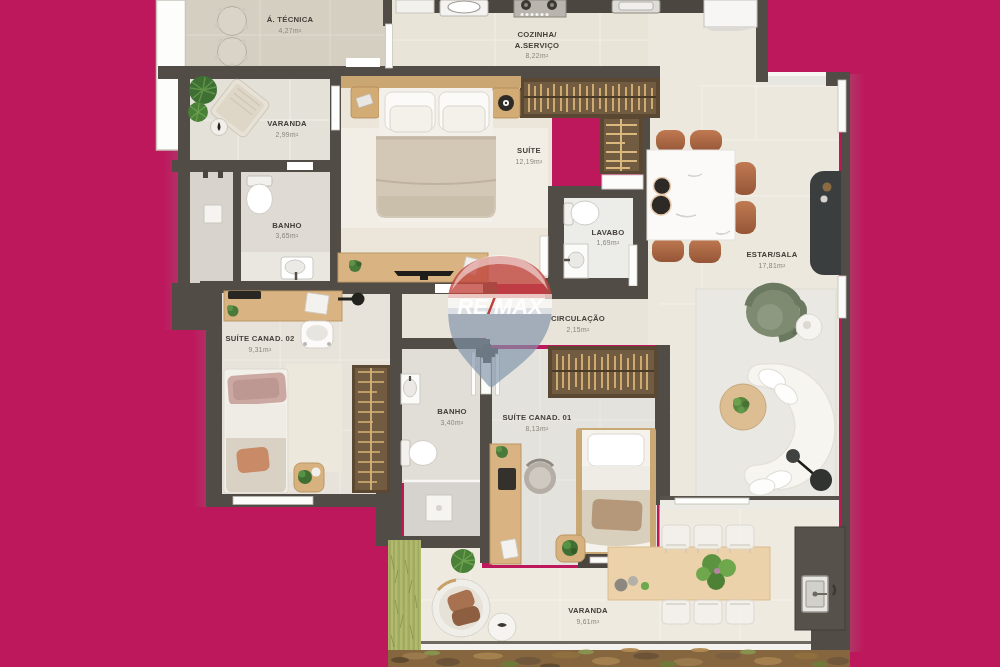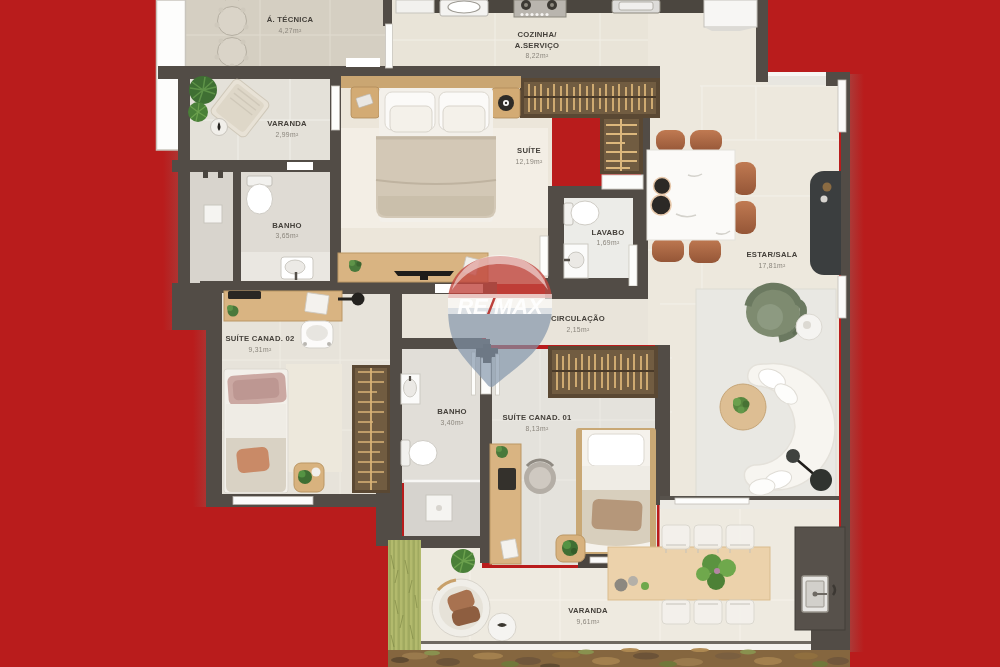--- a/index.html
+++ b/index.html
@@ -1,16 +1,16 @@
 <!DOCTYPE html>
 <html><head>
 <meta charset="utf-8">
 <style>
   html,body{margin:0;padding:0;background:#fff;}
-  .wrap{width:1000px;height:667px;position:relative;overflow:hidden;background:#b91c1c;}
+  .wrap{width:1000px;height:667px;position:relative;overflow:hidden;background:#be185d;}
   svg{display:block;}
   text{font-family:"Liberation Sans",sans-serif;}
   .lbl{fill:#45413b;font-weight:bold;letter-spacing:.25px;}
   .ar{fill:#8a857c;letter-spacing:.3px;}
 </style>
 </head>
 <body>
 <div class="wrap">
 <svg width="1000" height="667" viewBox="0 0 1000 667">
 <defs>

